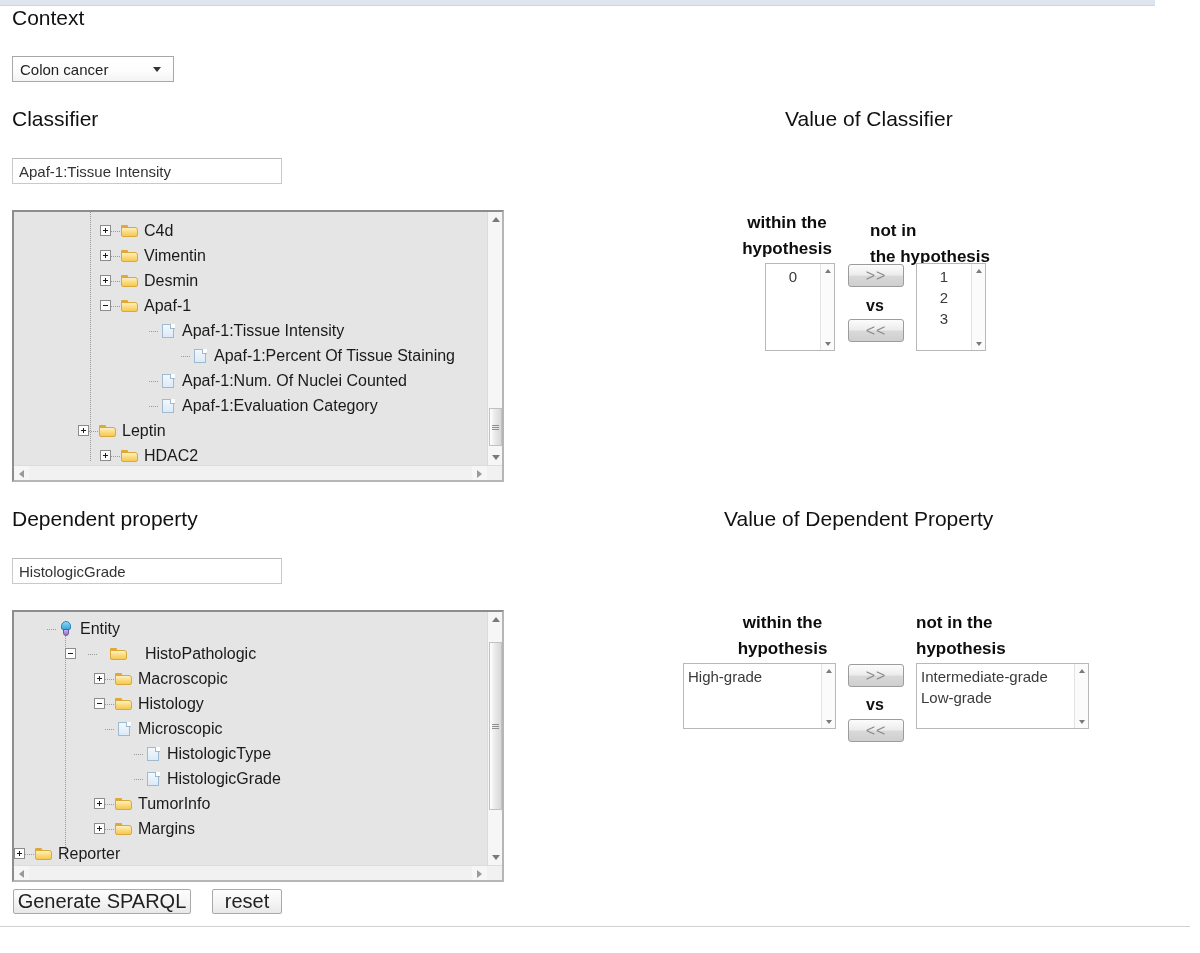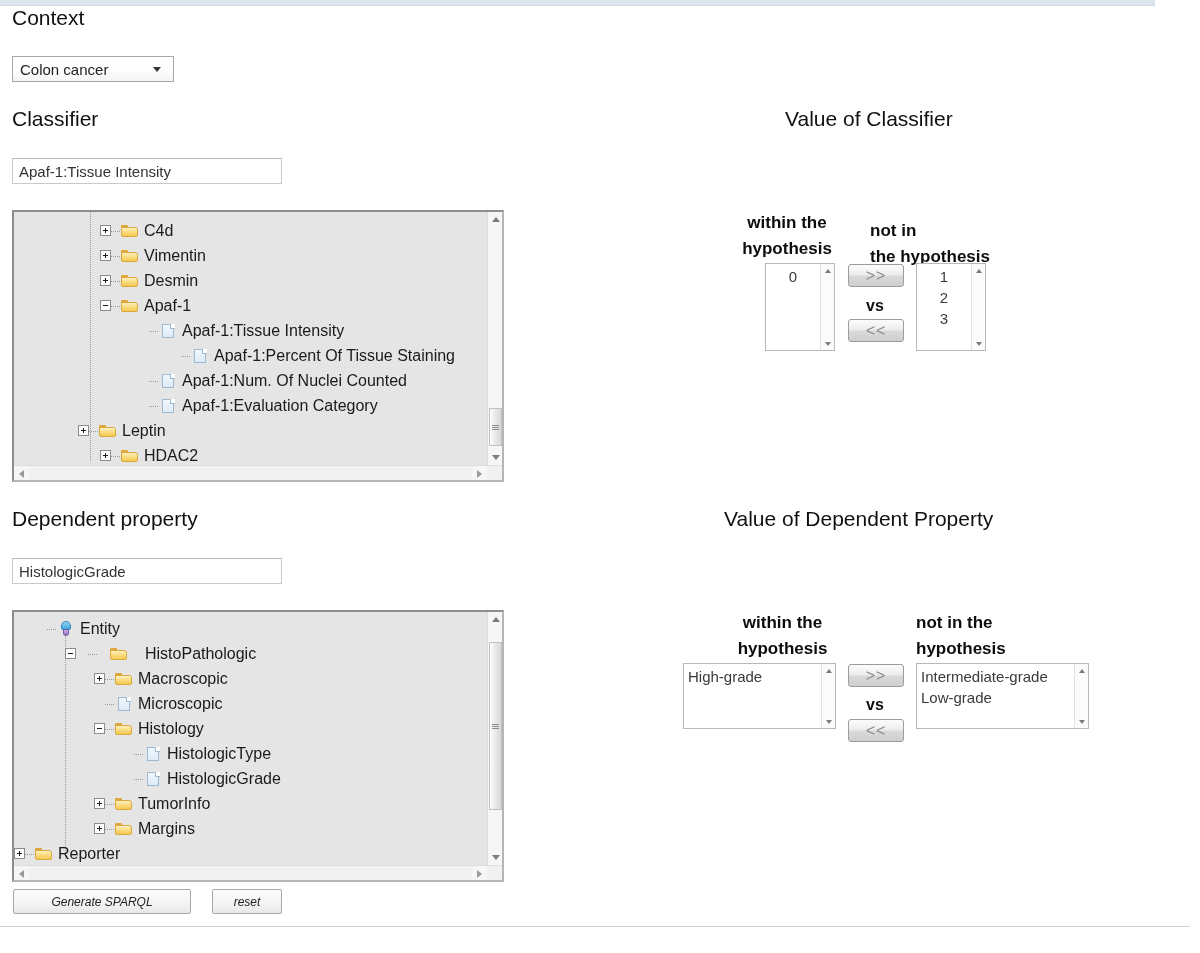--- a/index.html
+++ b/index.html
@@ -308,25 +308,24 @@
     font-family:"Liberation Sans", sans-serif;
   }
 
   
   .btn {
     position:absolute;
     box-sizing:border-box;
     background: linear-gradient(to bottom,#fdfdfd 0%, #f4f4f4 55%, #e8e8e8 100%);
     border:1px solid #a9a9a9;
     border-radius:2px;
-    font-size:12px;
+    font-size:20px;
     color:#222;
     display:flex; align-items:center; justify-content:center;
     font-family:"Liberation Sans", sans-serif;
-    font-style:italic;
   }
   .divider {
     position:absolute;
     left:0; width:1190px; height:1px;
     background:#d0d0d0;
   }
 </style>
 </head>
 <body>
 
@@ -493,30 +492,30 @@
         <span class="ico folder"></span>
         <span class="label">HistoPathologic</span>
       </div>
       <div class="tree-row" style="padding-left: 80px;">
         <span class="expander plus"></span>
         <span class="dots"></span>
         <span class="ico folder"></span>
         <span class="label">Macroscopic</span>
       </div>
       <div class="tree-row" style="padding-left: 80px;">
+        <span class="expander"></span>
+        <span class="dots"></span>
+        <span class="ico folder"></span>
+        <span class="label">Histology</span>
+      </div>
+      <div class="tree-row" style="padding-left: 80px;">
         <span class="expander-gap"></span>
         <span class="dots"></span>
         <span class="ico doc"></span>
         <span class="label">Microscopic</span>
-      </div>
-      <div class="tree-row" style="padding-left: 80px;">
-        <span class="expander"></span>
-        <span class="dots"></span>
-        <span class="ico folder"></span>
-        <span class="label">Histology</span>
       </div>
       <div class="tree-row" style="padding-left: 109px;">
         <span class="expander-gap"></span>
         <span class="dots"></span>
         <span class="ico doc"></span>
         <span class="label">HistologicType</span>
       </div>
       <div class="tree-row" style="padding-left: 109px;">
         <span class="expander-gap"></span>
         <span class="dots"></span>

